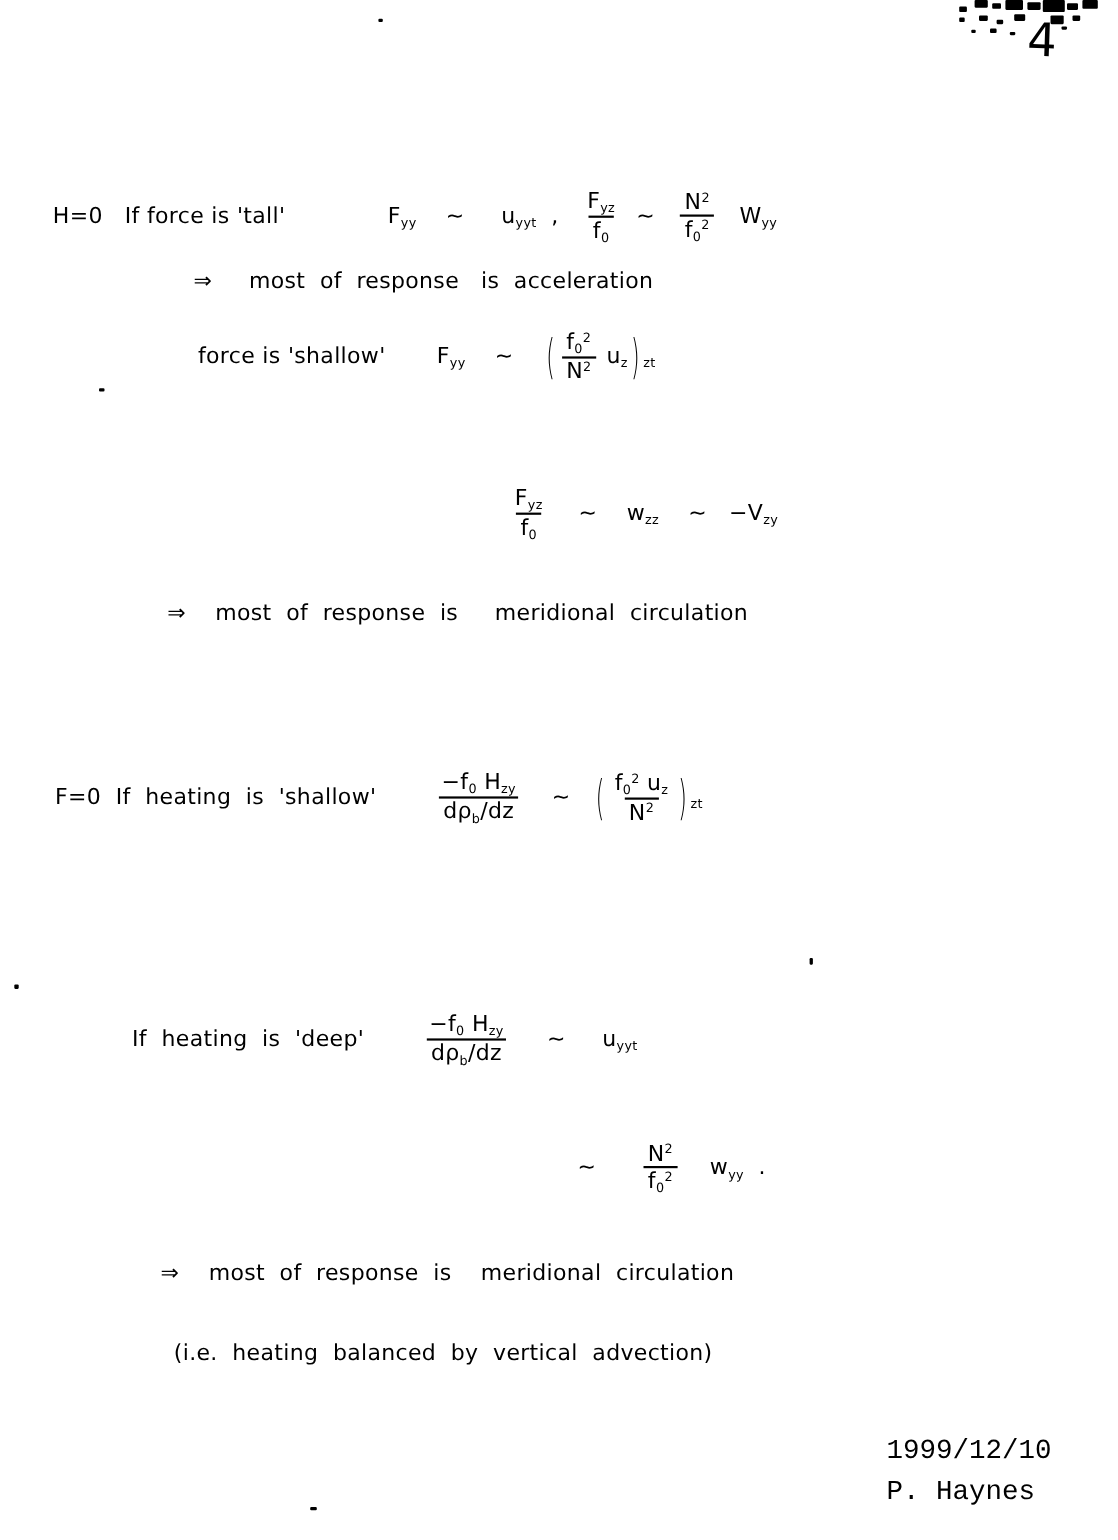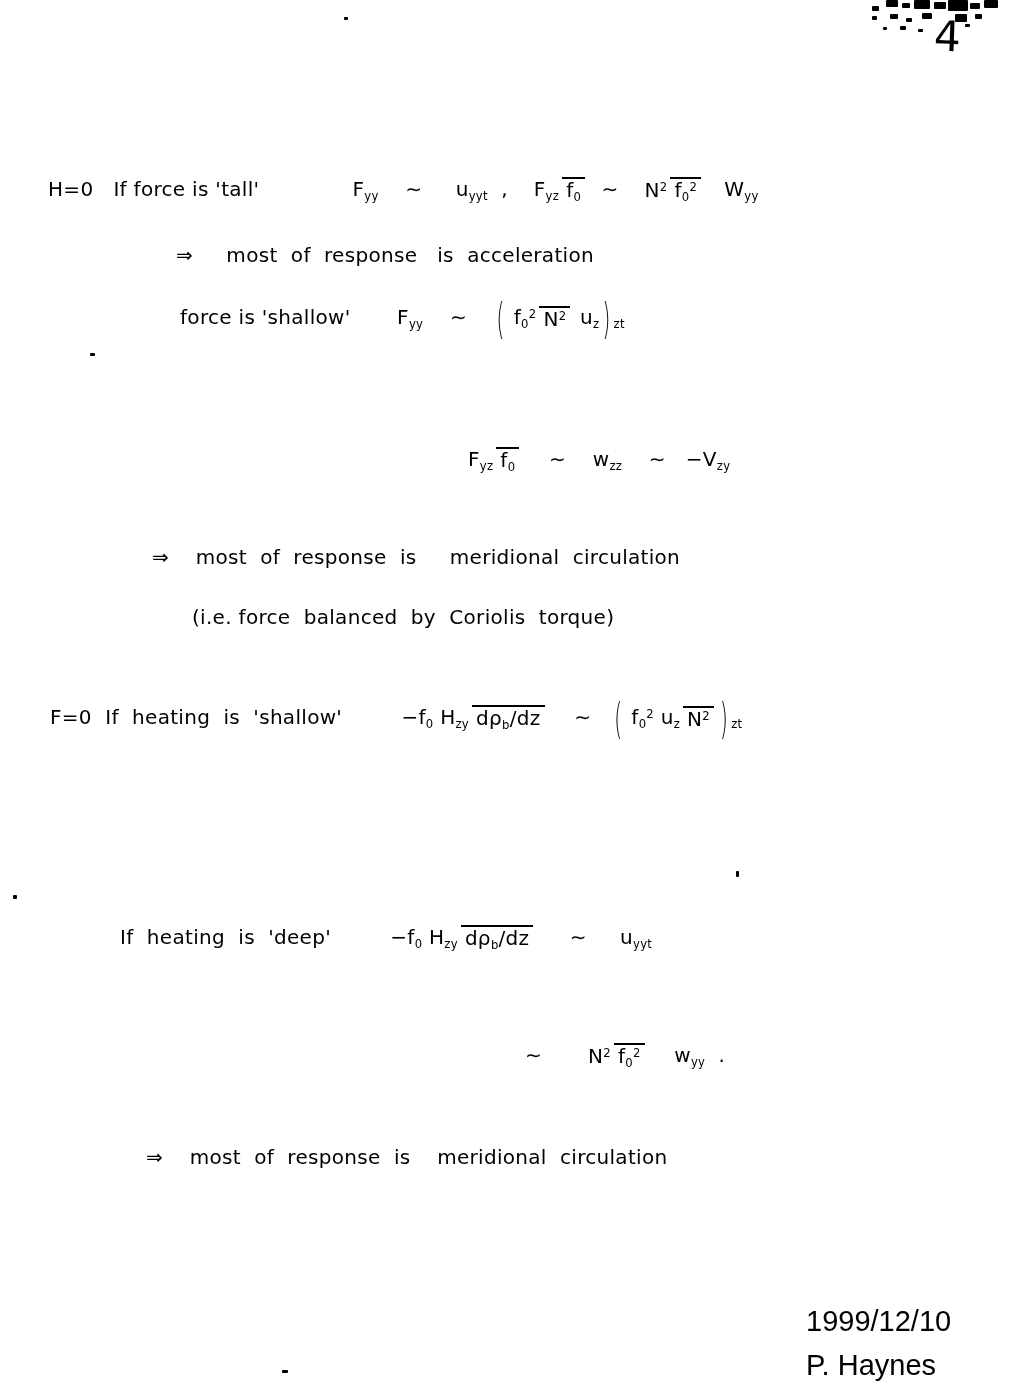--- a/index.html
+++ b/index.html
@@ -7,30 +7,30 @@
     width:1016px;height:1400px;position:relative;background:#ffffff;
     font-family:"DejaVu Sans",sans-serif;color:#000;overflow:hidden;
   }
   .page{position:absolute;inset:0;background:#fff;}
   .note-line{
     position:absolute;white-space:pre;font-size:20px;letter-spacing:.3px;
     line-height:34px;
     margin-top:40px;
   }
   .frac{
-    display:inline-flex;flex-direction:row;align-items:center;
+    display:inline-flex;flex-direction:column;align-items:center;
     vertical-align:middle;text-align:center;line-height:1.08;margin:0 3px;
   }
   .fnum{padding:0 3px;}
   .fden{border-top:2.5px solid #000;padding:1px 4px 0;}
   sub{font-size:.58em;vertical-align:-0.35em;}
   sup{font-size:.58em;vertical-align:.55em;}
   .bigp{display:inline-block;transform:scaleY(2.15);vertical-align:middle;margin:0 3px;font-weight:300;}
   .page-number{position:absolute;font-size:42px;transform:rotate(2deg);}
-  .footer{position:absolute;font-family:Liberation Sans, sans-serif;font-size:29px;line-height:1.5;}
+  .footer{position:absolute;font-family:Liberation Mono, monospace;font-size:25px;line-height:1.5;}
   .noise i,.speck{position:absolute;display:block;background:#000;border-radius:1px;}
 </style>
 </head>
 <body>
 
 <main class="page">
 
   <div class="noise">
     <i style="left:872px;top:6px;width:7px;height:5px"></i>
     <i style="left:886px;top:0px;width:12px;height:7px"></i>
@@ -58,24 +58,24 @@
   <span class="speck" style="left:90px;top:353px;width:5px;height:3px"></span>
   <span class="speck" style="left:13px;top:895px;width:4px;height:4px"></span>
   <span class="speck" style="left:736px;top:871px;width:3px;height:6px"></span>
   <span class="speck" style="left:282px;top:1370px;width:6px;height:3px"></span>
 
   <div class="note-line" style="left:48px;top:132px">H=0   If force is 'tall'              F<sub>yy</sub>    ∼     u<sub>yyt</sub>  ,   <span class="frac"><span class="fnum">F<sub>yz</sub></span><span class="fden">f<sub>0</sub></span></span>  ∼   <span class="frac"><span class="fnum">N<sup>2</sup></span><span class="fden">f<sub>0</sub><sup>2</sup></span></span>   W<sub>yy</sub></div>
   <div class="note-line" style="left:176px;top:198px">⇒     most  of  response   is  acceleration</div>
   <div class="note-line" style="left:180px;top:260px">force is 'shallow'       F<sub>yy</sub>    ∼    <span class="bigp">(</span><span class="frac"><span class="fnum">f<sub>0</sub><sup>2</sup></span><span class="fden">N<sup>2</sup></span></span> u<sub>z</sub><span class="bigp">)</span><sub>zt</sub></div>
   <div class="note-line" style="left:462px;top:402px"><span class="frac"><span class="fnum">F<sub>yz</sub></span><span class="fden">f<sub>0</sub></span></span>    ∼    w<sub>zz</sub>    ∼   −V<sub>zy</sub></div>
   <div class="note-line" style="left:152px;top:500px">⇒    most  of  response  is     meridional  circulation</div>
-  <div class="note-line" style="left:192px;top:560px">(i.e. force  balanced  by  Coriolis  torque)</div>
   <div class="note-line" style="left:50px;top:660px">F=0  If  heating  is  'shallow'        <span class="frac"><span class="fnum">−f<sub>0</sub> H<sub>zy</sub></span><span class="fden">dρ<sub>b</sub>/dz</span></span>    ∼   <span class="bigp">(</span><span class="frac"><span class="fnum">f<sub>0</sub><sup>2</sup> u<sub>z</sub></span><span class="fden">N<sup>2</sup></span></span><span class="bigp">)</span><sub>zt</sub></div>
   <div class="note-line" style="left:120px;top:880px">If  heating  is  'deep'        <span class="frac"><span class="fnum">−f<sub>0</sub> H<sub>zy</sub></span><span class="fden">dρ<sub>b</sub>/dz</span></span>     ∼     u<sub>yyt</sub></div>
   <div class="note-line" style="left:485px;top:998px">      ∼      <span class="frac"><span class="fnum">N<sup>2</sup></span><span class="fden">f<sub>0</sub><sup>2</sup></span></span>    w<sub>yy</sub>  .</div>
   <div class="note-line" style="left:146px;top:1100px">⇒    most  of  response  is    meridional  circulation</div>
+  <div class="note-line" style="left:158px;top:1172px">(i.e.  heating  balanced  by  vertical  advection)</div>
 
   <div class="footer" style="left:806px;top:1300px">
     <div>1999/12/10</div>
     <div>P. Haynes</div>
   </div>
 
 </main>
 
 </body></html>

